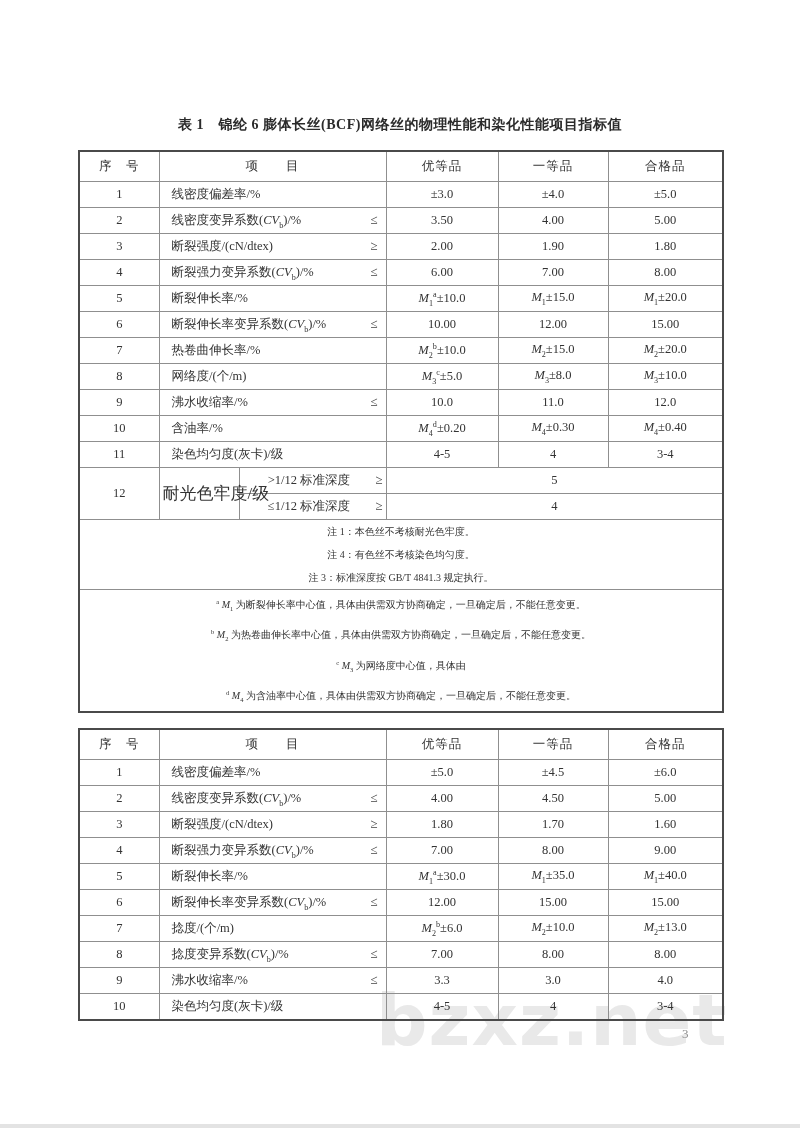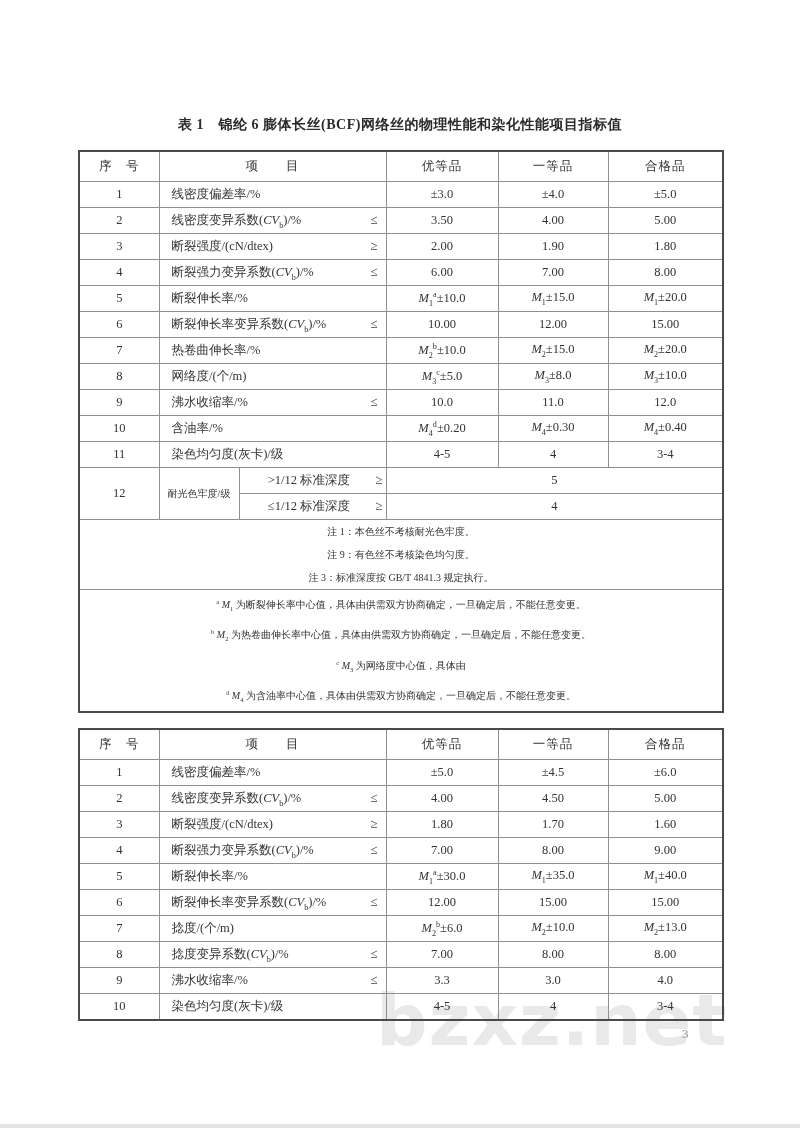--- a/index.html
+++ b/index.html
@@ -22,21 +22,21 @@
     position:absolute;left:78px;width:644px;border-collapse:collapse;table-layout:fixed;
     border:2px solid #4a4a4a;font-size:12.5px;color:#333;background:transparent;z-index:2;
   }
   #t1{top:150px;}
   #t2{top:728px;}
   table.spec td{border:1px solid #8f8f8f;height:25px;text-align:center;padding:0 3px;font-weight:normal;}
   table.spec tr.hdr td{height:29px;letter-spacing:1px;}
   table.spec td.item{text-align:left;padding-left:12px;padding-right:8px;}
   .sign{float:right;font-size:13px;color:#444;}
   td.subrow{height:22px;}
-  td.sub-label{padding:0 1px;font-size:10px;white-space:nowrap;margin-left:42px;}
+  td.sub-label{padding:0 1px;font-size:17px;white-space:nowrap;margin-left:42px;}
   td.cond{text-align:left;padding-left:10px;padding-right:10px;}
   td.notes-cell,td.foot-cell{text-align:left;padding:6px 10px 6px 16px;}
   td.notes-cell div,td.foot-cell div{line-height:23px;font-size:10px;white-space:nowrap;}
   sub,sup{font-size:0.65em;}
   i{font-family:"Liberation Serif","DejaVu Serif",serif;}
   .watermark{
     position:absolute;left:376px;top:978px;z-index:1;
     font-family:"DejaVu Sans","Liberation Sans",sans-serif;font-weight:bold;
     font-size:72px;letter-spacing:1px;color:#e9e9e9;white-space:nowrap;
   }
@@ -153,21 +153,21 @@
       <td class="subrow cond"><span class="sign">≥</span><span>&gt;1/12 标准深度</span></td>
       <td class="subrow" colspan="3">5</td>
     </tr>
     <tr>
       <td class="subrow cond"><span class="sign">≥</span><span>≤1/12 标准深度</span></td>
       <td class="subrow" colspan="3">4</td>
     </tr>
     <tr>
       <td class="notes-cell" colspan="6">
         <div>注 1：本色丝不考核耐光色牢度。</div>
-        <div>注 9：有色丝不考核染色均匀度。</div>
+        <div>注 4：有色丝不考核染色均匀度。</div>
         <div>注 3：标准深度按 GB/T 4841.3 规定执行。</div>
       </td>
     </tr>
     <tr>
       <td class="foot-cell" colspan="6">
         <div><sup>a</sup> <i>M</i><sub>1</sub> 为断裂伸长率中心值，具体由供需双方协商确定，一旦确定后，不能任意变更。</div>
         <div><sup>b</sup> <i>M</i><sub>2</sub> 为热卷曲伸长率中心值，具体由供需双方协商确定，一旦确定后，不能任意变更。</div>
         <div><sup>c</sup> <i>M</i><sub>3</sub> 为网络度中心值，具体由</div>
         <div><sup>d</sup> <i>M</i><sub>4</sub> 为含油率中心值，具体由供需双方协商确定，一旦确定后，不能任意变更。</div>
       </td>

